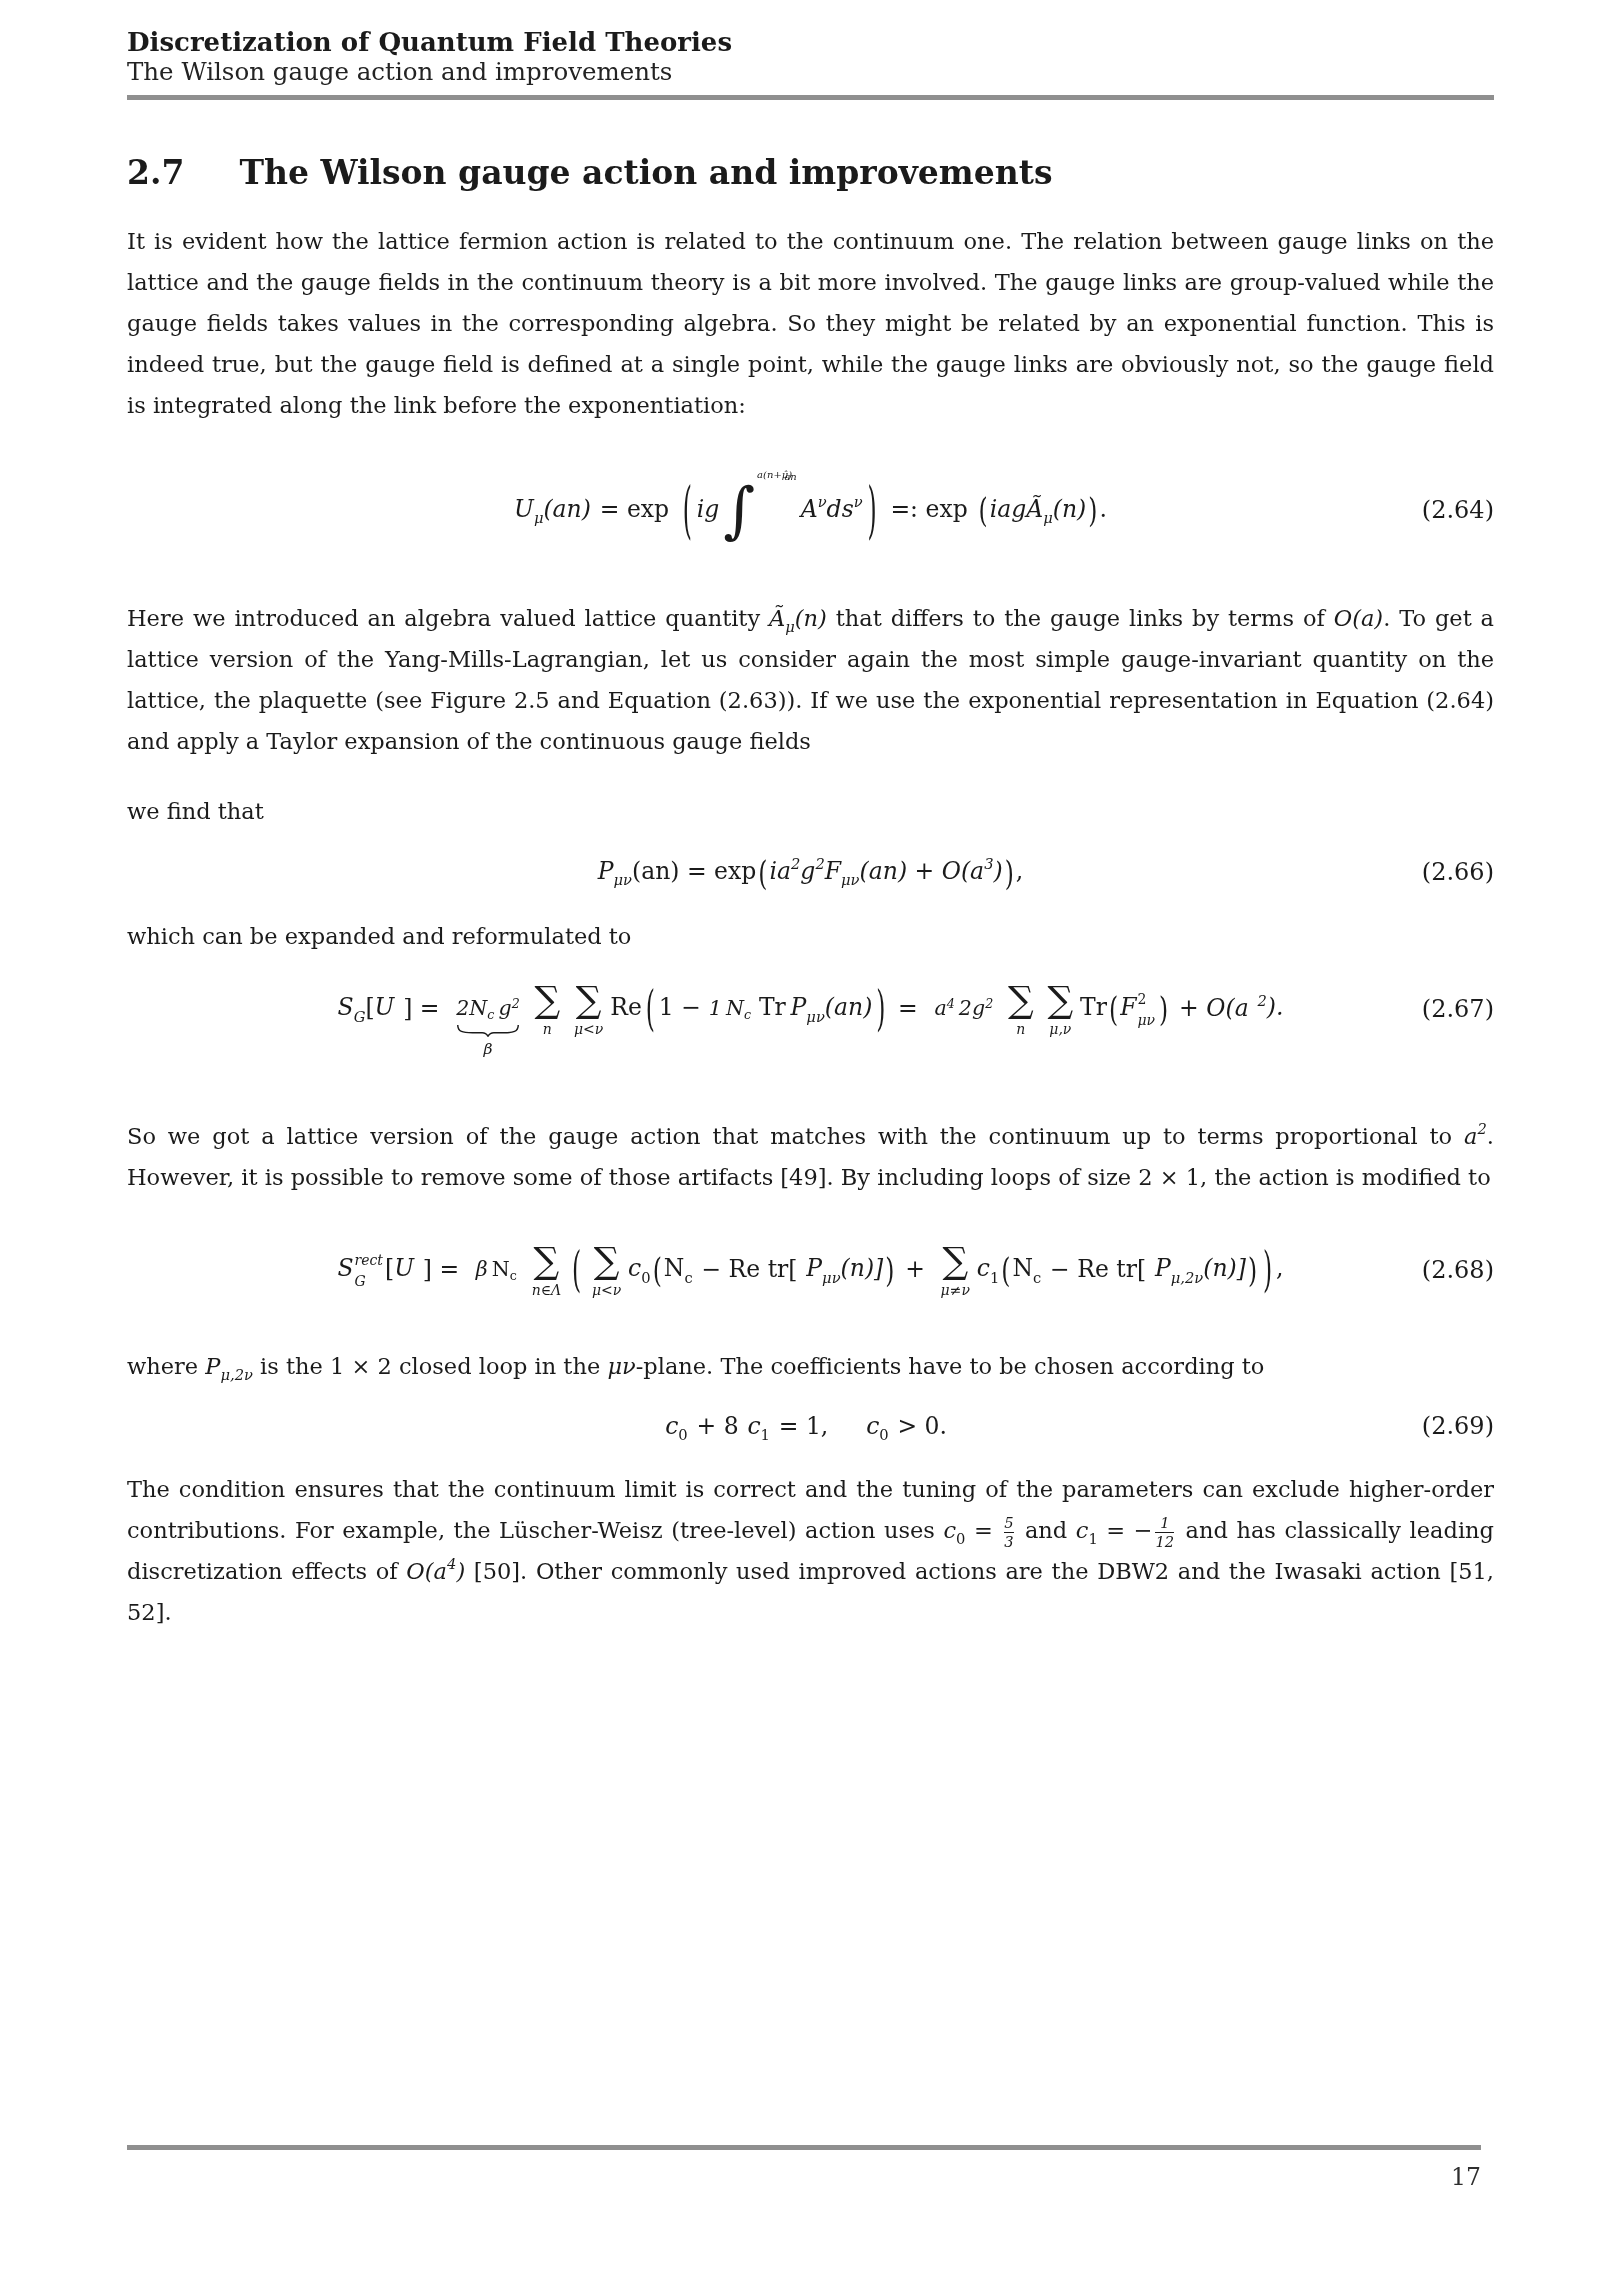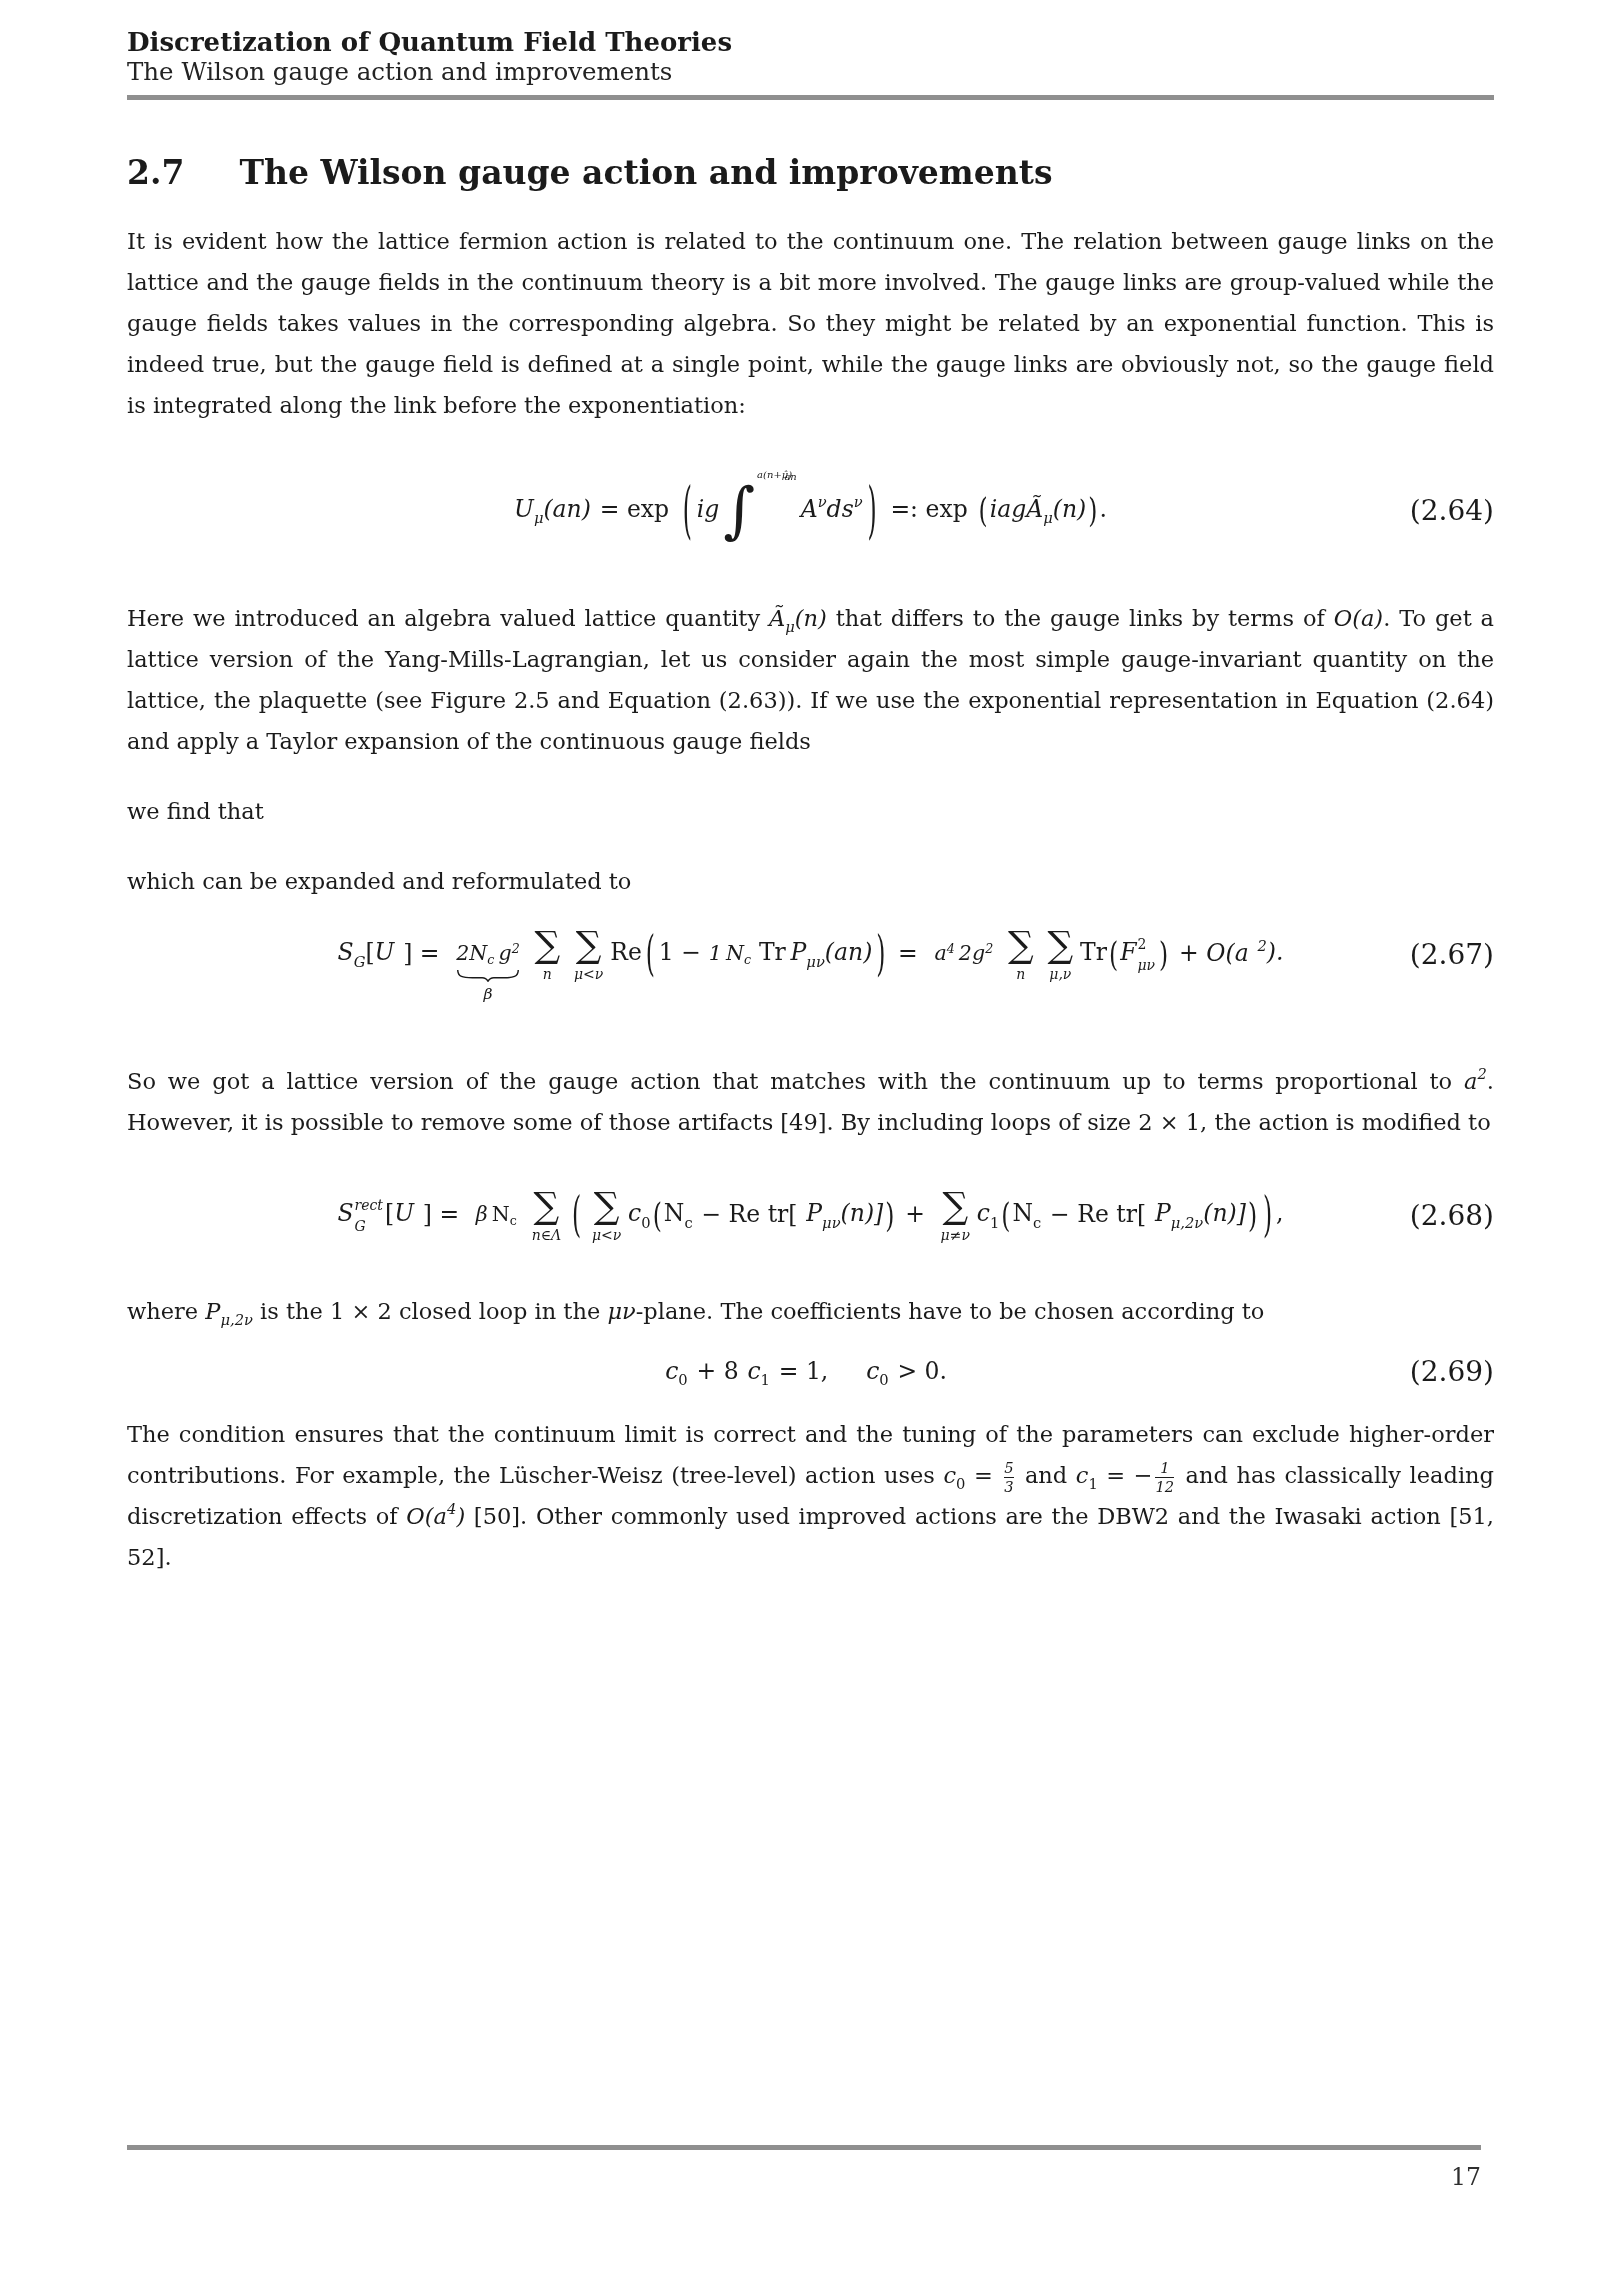--- a/index.html
+++ b/index.html
@@ -17,21 +17,21 @@
   .shead{margin:53px 0 0 0;font-size:33px;font-weight:700;display:flex;}
   .snum{margin-right:55px;}
   
   .para{font-size:22.5px;line-height:41px;text-align:justify;margin:29px 0 0 0;}
   .para i{font-style:italic;}
   
   .eq{position:relative;text-align:center;font-size:23.5px;margin:25.5px 0 0 0;white-space:nowrap;}
   .eq-tall{padding:19.6px 0;}
   .eq-brace{padding-bottom:51px;}
   .mrow{display:inline-block;white-space:nowrap;}
-  .eqnum{position:absolute;right:0;top:50%;transform:translateY(-50%);font-size:28px;color:#1b1b1b;}
+  .eqnum{position:absolute;right:0;top:50%;transform:translateY(-50%);font-size:24px;color:#1b1b1b;}
   .eqnum-raised{top:calc(50% - 25.5px);}
   i{font-style:italic;}
   .rm{font-style:normal;}
   .sp{margin:0 8.8px;}
   sub,sup{font-style:italic;line-height:0;}
   sub{font-size:14.7px;vertical-align:baseline;position:relative;bottom:-5.9px;}
   sup{font-size:14.7px;vertical-align:baseline;position:relative;top:-9.8px;}
   sub.rsub{font-style:normal;}
   
   .mp{display:inline-block;transform:scaleY(1.45);vertical-align:middle;margin:0 2px;}
@@ -96,20 +96,24 @@
           </span>
         </span><i>A</i><sup>ν</sup><i>ds</i><sup>ν</sup><span class="bp-xl">)</span><span class="rm sp">=: exp</span><span class="mp">(</span><i>iag</i><i>Ã</i><sub>μ</sub><i>(n)</i><span class="mp">)</span><span class="rm">.</span></span>
     <span class="eqnum">(2.64)</span>
   </div>
 
   <p class="para"><span>Here we introduced an algebra valued lattice quantity </span><i>Ã</i><sub>μ</sub><i>(n)</i><span> that differs to the gauge links by terms of </span><i>O</i><i>(a)</i><span>. To get a lattice version of the Yang-Mills-Lagrangian, let us consider again the most simple gauge-invariant quantity on the lattice, the plaquette (see Figure 2.5 and Equation (2.63)). If we use the exponential representation in Equation (2.64) and apply a Taylor expansion of the continuous gauge fields</span></p>
 
 
   <p class="para">we find that</p>
 
+  <div class="eq">
+    <span class="mrow"><i>P</i><sub>μν</sub><span class="rm">(an) = exp</span><span class="mp">(</span><i>ia</i><sup>2</sup><i>g</i><sup>2</sup><i>F</i><sub>μν</sub><i>(an) + O(a</i><sup>3</sup><i>)</i><span class="mp">)</span><span class="rm">,</span></span>
+    <span class="eqnum">(2.66)</span>
+  </div>
 
   <p class="para">which can be expanded and reformulated to</p>
 
   <div class="eq eq-brace">
     <span class="mrow"><i>S</i><sub>G</sub><span class="rm">[</span><i>U</i><span class="rm sp">] =</span><span class="ub-anchor">
           <span class="frac">
             <span class="num"><span>2N</span><sub>c</sub></span>
             <span class="bar"></span>
             <span class="den"><span>g</span><sup>2</sup></span>
           </span>

